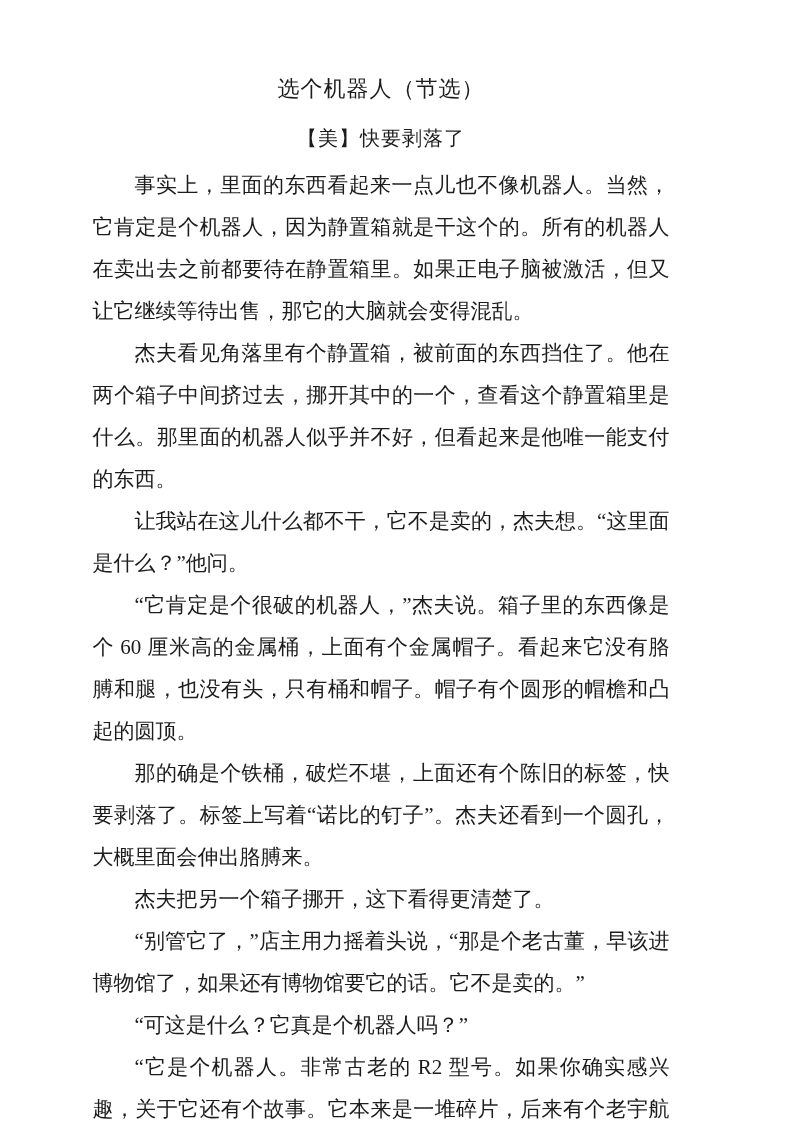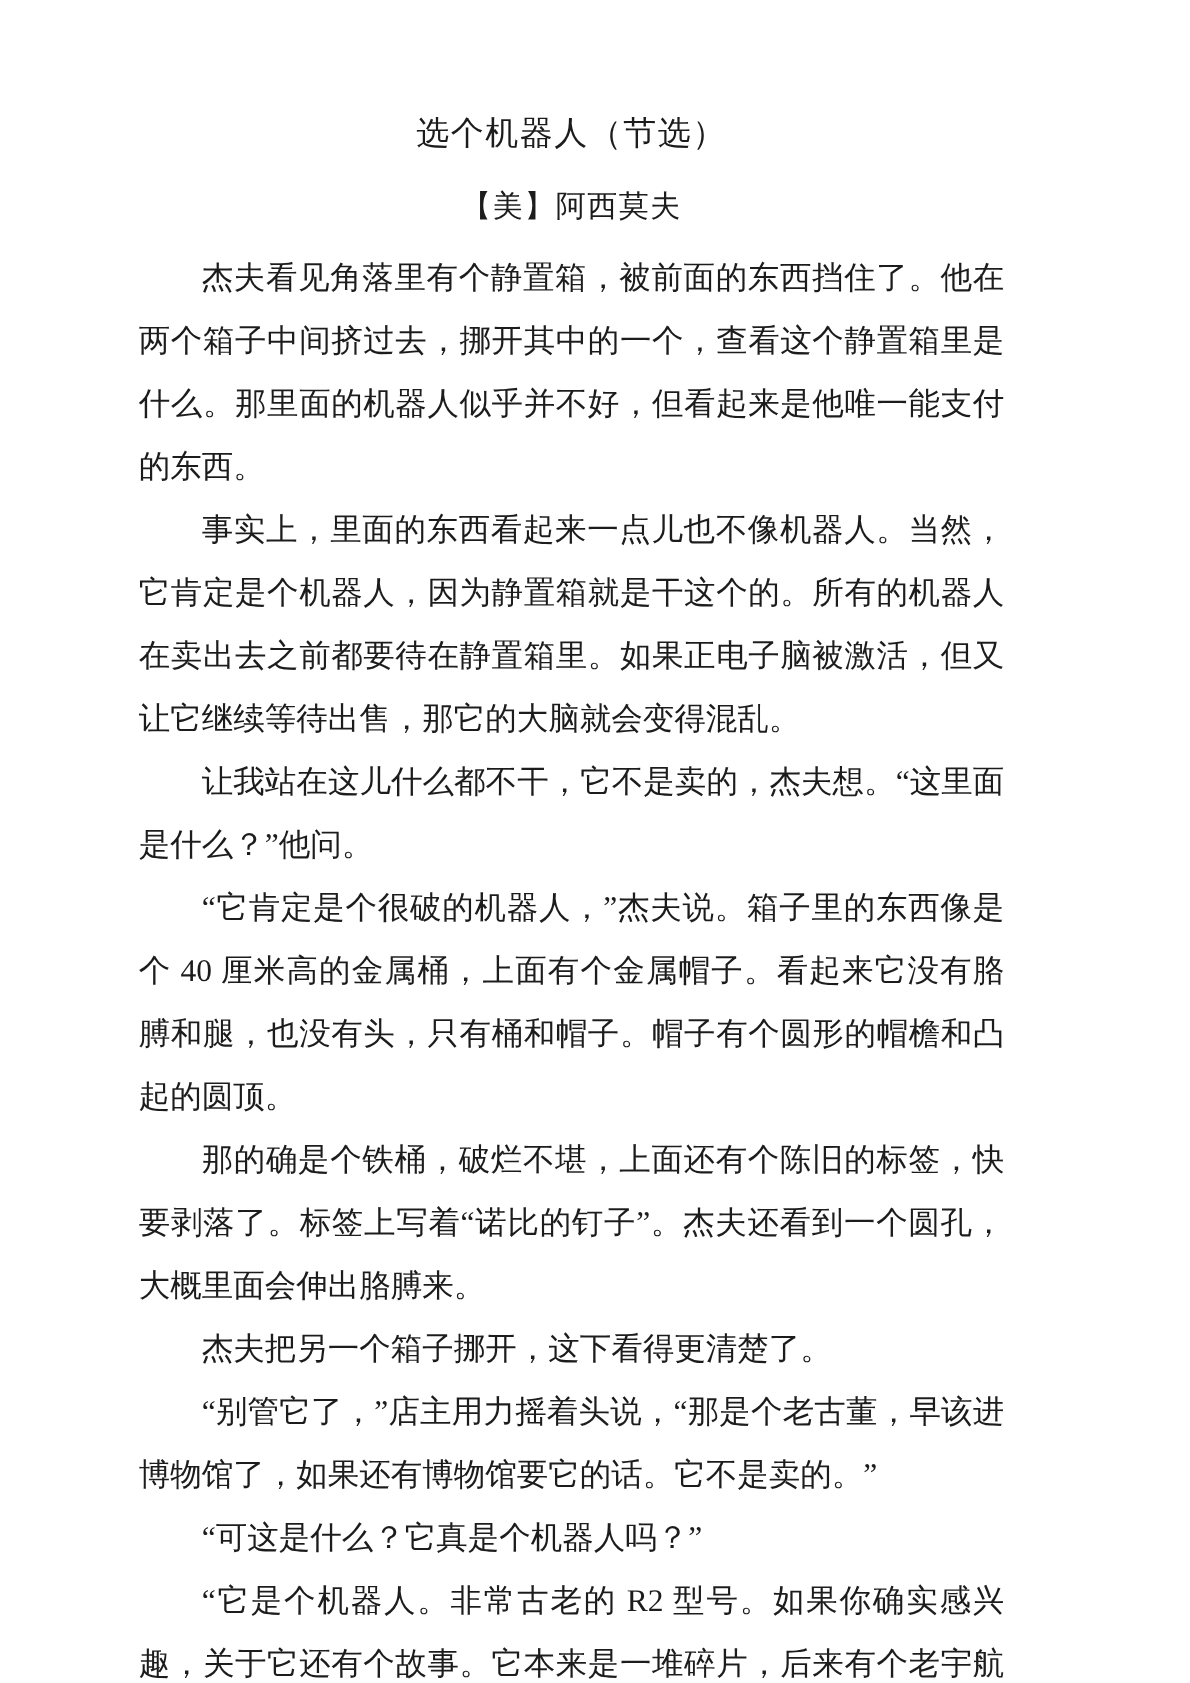--- a/index.html
+++ b/index.html
@@ -46,26 +46,26 @@
     text-justify: inter-ideograph;
     color: #1c1c1c;
   }
 </style>
 </head>
 <body>
 
 <div class="page">
   <h1 class="doc-title">选个机器人（节选）</h1>
 
-  <div class="doc-author">【美】阿西莫夫</div>
+  <div class="doc-author">【美】快要剥落了</div>
 
   <div class="doc-body">
+    <p>事实上，里面的东西看起来一点儿也不像机器人。当然，它肯定是个机器人，因为静置箱就是干这个的。所有的机器人在卖出去之前都要待在静置箱里。如果正电子脑被激活，但又让它继续等待出售，那它的大脑就会变得混乱。</p>
     <p>杰夫看见角落里有个静置箱，被前面的东西挡住了。他在两个箱子中间挤过去，挪开其中的一个，查看这个静置箱里是什么。那里面的机器人似乎并不好，但看起来是他唯一能支付的东西。</p>
-    <p>事实上，里面的东西看起来一点儿也不像机器人。当然，它肯定是个机器人，因为静置箱就是干这个的。所有的机器人在卖出去之前都要待在静置箱里。如果正电子脑被激活，但又让它继续等待出售，那它的大脑就会变得混乱。</p>
     <p>让我站在这儿什么都不干，它不是卖的，杰夫想。“这里面是什么？”他问。</p>
-    <p>“它肯定是个很破的机器人，”杰夫说。箱子里的东西像是个 40 厘米高的金属桶，上面有个金属帽子。看起来它没有胳膊和腿，也没有头，只有桶和帽子。帽子有个圆形的帽檐和凸起的圆顶。</p>
+    <p>“它肯定是个很破的机器人，”杰夫说。箱子里的东西像是个 60 厘米高的金属桶，上面有个金属帽子。看起来它没有胳膊和腿，也没有头，只有桶和帽子。帽子有个圆形的帽檐和凸起的圆顶。</p>
     <p>那的确是个铁桶，破烂不堪，上面还有个陈旧的标签，快要剥落了。标签上写着“诺比的钉子”。杰夫还看到一个圆孔，大概里面会伸出胳膊来。</p>
     <p>杰夫把另一个箱子挪开，这下看得更清楚了。</p>
     <p>“别管它了，”店主用力摇着头说，“那是个老古董，早该进博物馆了，如果还有博物馆要它的话。它不是卖的。”</p>
     <p>“可这是什么？它真是个机器人吗？”</p>
     <p>“它是个机器人。非常古老的 R2 型号。如果你确实感兴趣，关于它还有个故事。它本来是一堆碎片，后来有个老宇航员买了它，又把它修好了……”</p>
   </div>
 </div>
 
 </body></html>

